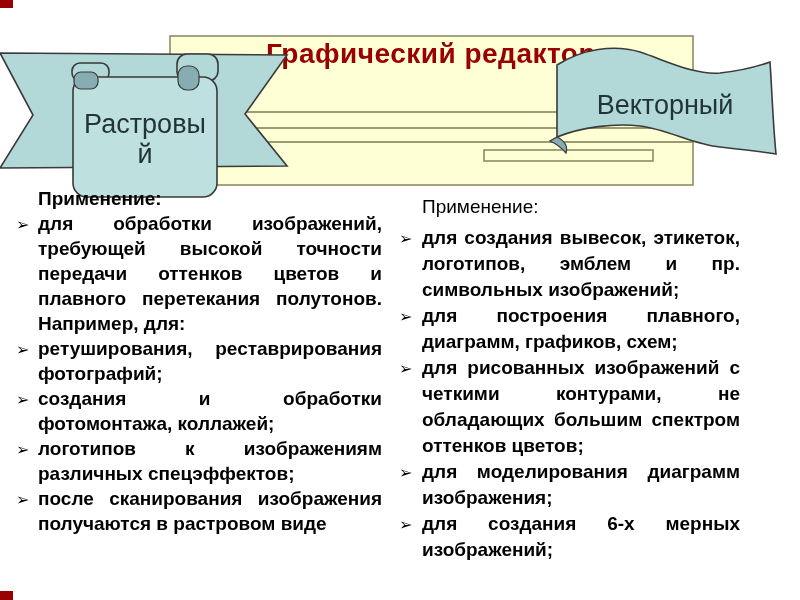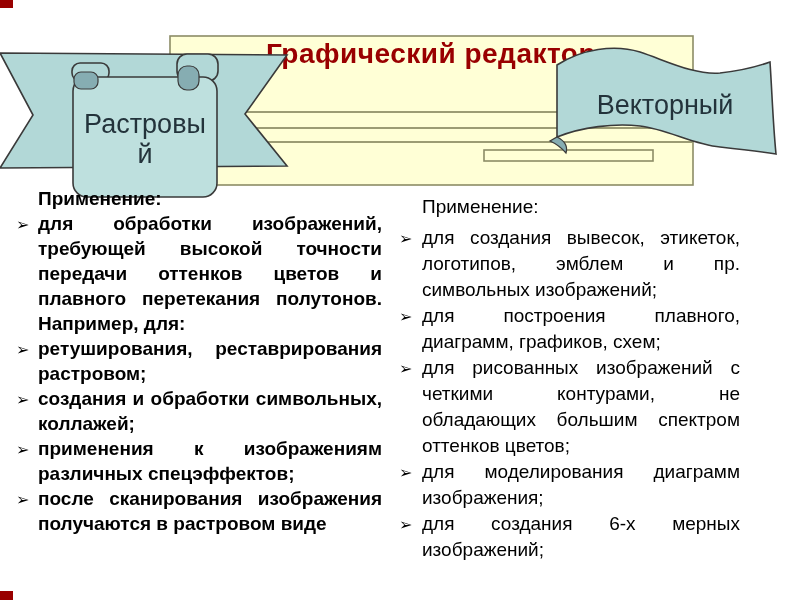--- a/index.html
+++ b/index.html
@@ -13,21 +13,21 @@
   .col-left{left:16px;top:186px;width:366px;}
   .col-right{left:399px;top:194px;width:341px;}
   .col-head{font-size:19px;line-height:25px;margin-left:22px;}
   .col-left .col-head{font-weight:700;}
   .col-right .col-head{font-weight:400;margin-left:23px;margin-bottom:5px;line-height:26px;}
   .li{display:flex;align-items:flex-start;}
   .b{flex:0 0 22px;font-size:16px;line-height:25px;padding-top:1px;}
   .col-right .b{flex-basis:23px;line-height:26px;}
   .t{flex:1;text-align:justify;}
   .col-left .t{font-size:19px;line-height:25px;font-weight:700;}
-  .col-right .t{font-size:19px;line-height:26px;font-weight:400;}
+  .col-right .t{font-size:19px;line-height:26px;font-weight:700;}
 </style>
 </head>
 <body>
 
 <div class="slide">
 
   <svg class="shapes" width="800" height="600" viewBox="0 0 800 600">
 
     <rect x="0" y="0" width="13" height="8" fill="#990000"></rect>
     <rect x="0" y="591" width="13" height="9" fill="#990000"></rect>
@@ -67,29 +67,29 @@
   <div class="cols">
 
     <div class="col col-left">
       <div class="col-head">Применение:</div>
       <div class="li">
         <span class="b">➢</span>
         <span class="t">для обработки изображений, требующей высокой точности передачи оттенков цветов и плавного перетекания полутонов. Например, для:</span>
       </div>
       <div class="li">
         <span class="b">➢</span>
-        <span class="t">ретуширования, реставрирования растровом;</span>
+        <span class="t">ретуширования, реставрирования фотографий;</span>
       </div>
       <div class="li">
         <span class="b">➢</span>
-        <span class="t">создания и обработки символьных, коллажей;</span>
+        <span class="t">создания и обработки фотомонтажа, коллажей;</span>
       </div>
       <div class="li">
         <span class="b">➢</span>
-        <span class="t">применения к изображениям различных спецэффектов;</span>
+        <span class="t">логотипов к изображениям различных спецэффектов;</span>
       </div>
       <div class="li">
         <span class="b">➢</span>
         <span class="t">после сканирования изображения получаются в растровом виде</span>
       </div>
     </div>
 
     <div class="col col-right">
       <div class="col-head">Применение:</div>
       <div class="li">

